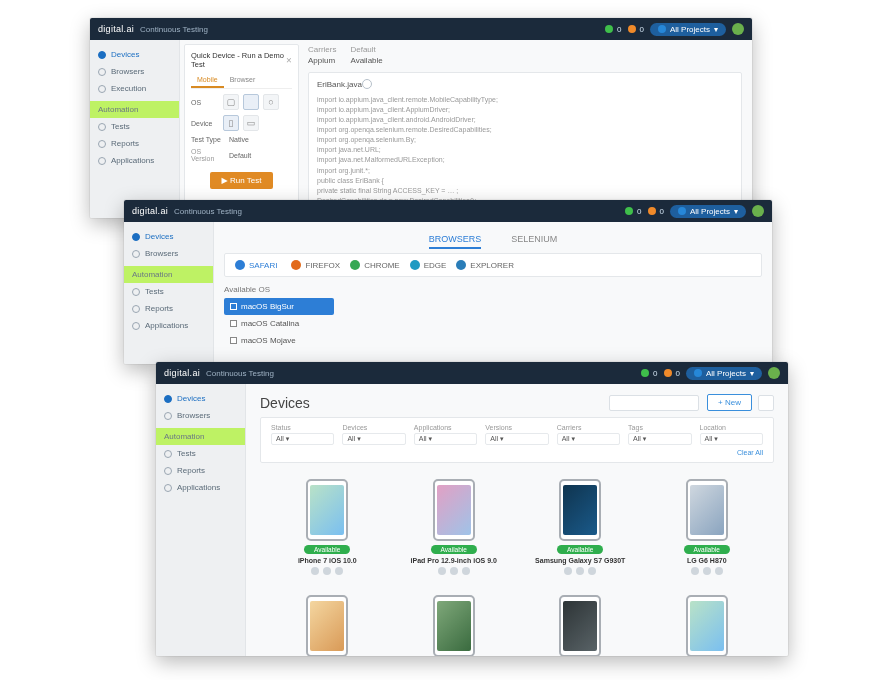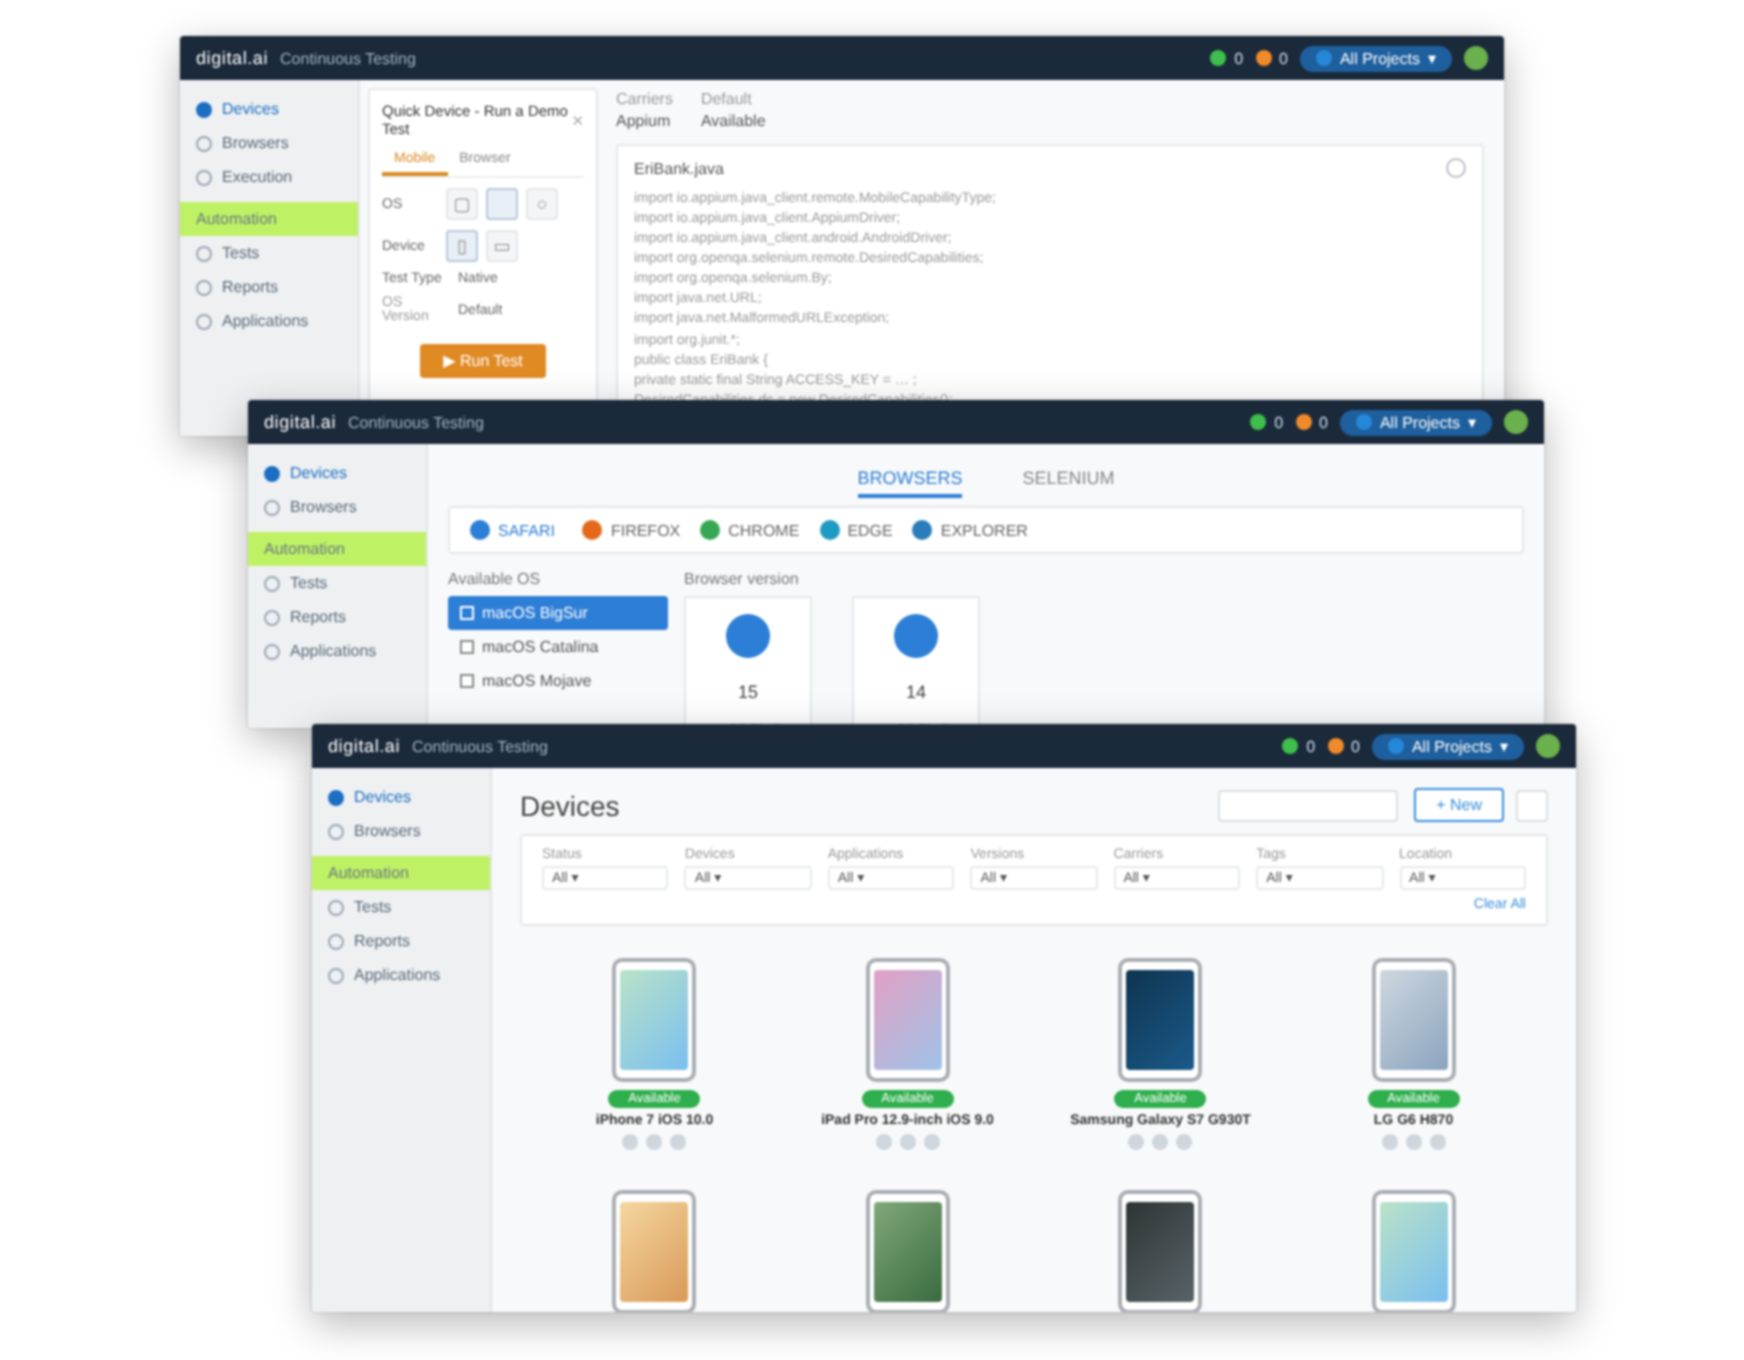--- a/index.html
+++ b/index.html
@@ -82,21 +82,21 @@
   }
   .w1 .run-hdr { position:absolute;left:128px;top:4px;right:10px;height:22px;
     display:flex;align-items:center;gap:14px;font-size:8px;color:#555}
   .w1 .run-hdr .col{display:flex;flex-direction:column;gap:2px}
   .w1 .log-panel{
     position:absolute;left:128px;top:32px;right:10px;bottom:8px;
     background:#fff;border:1px solid #e4e7ea;border-radius:2px;padding:6px 8px;
     font-size:7px;color:#999;line-height:1.45;
     overflow:hidden;
   }
-  .w1 .log-panel .lp-title{font-size:8px;color:#555;margin-bottom:4px;display:flex;justify-content:space-between}
+  .w1 .log-panel .lp-title{font-size:8px;color:#555;margin-bottom:4px;display:flex;}
   .w1 .log-panel .refresh{width:10px;height:10px;border:1.2px solid #b6c0ca;border-radius:50%}
 
   
   .w2 .tabs-top{display:flex;justify-content:center;gap:30px;font-size:9px;color:#888;padding:4px 0}
   .w2 .tabs-top .sel{color:#2d7ed6;border-bottom:2px solid #2d7ed6;padding-bottom:3px}
   .w2 .browsers{
     background:#fff;border:1px solid #e4e7ea;border-radius:2px;
     display:flex;align-items:center;gap:10px;padding:6px 10px;font-size:8px
   }
   .w2 .browsers .b{display:inline-flex;align-items:center;gap:4px;color:#666}
@@ -313,35 +313,20 @@
         </div>
       <div class="content">
         <div class="avail">
           <div class="avail-hdr">Available OS</div>
           <div id="os-list">
               <div class="avail-item sel"><span class="sq"></span>macOS BigSur</div>
               <div class="avail-item"><span class="sq"></span>macOS Catalina</div>
               <div class="avail-item"><span class="sq"></span>macOS Mojave</div>
             </div>
         </div>
-        <div>
-          <div class="ver-hdr">Browser version</div>
-          <div class="versions" id="version-list">
-              <div class="ver">
-                <span class="circle"></span>
-                <span class="vnum">15</span>
-                <span class="vsub">macOS Big Sur</span>
-              </div>
-              <div class="ver">
-                <span class="circle"></span>
-                <span class="vnum">14</span>
-                <span class="vsub">macOS Big Sur</span>
-              </div>
-            </div>
-        </div>
       </div>
     </div>
   </div>
 </div>
 
 <div class="window w3 blur" style="left:156px; top:362px; width:632px; height:294px">
   <div class="titlebar">
     <span class="logo">digital.ai</span>
     <span class="subtitle">Continuous Testing</span>
     <span class="tb-spacer"></span>

